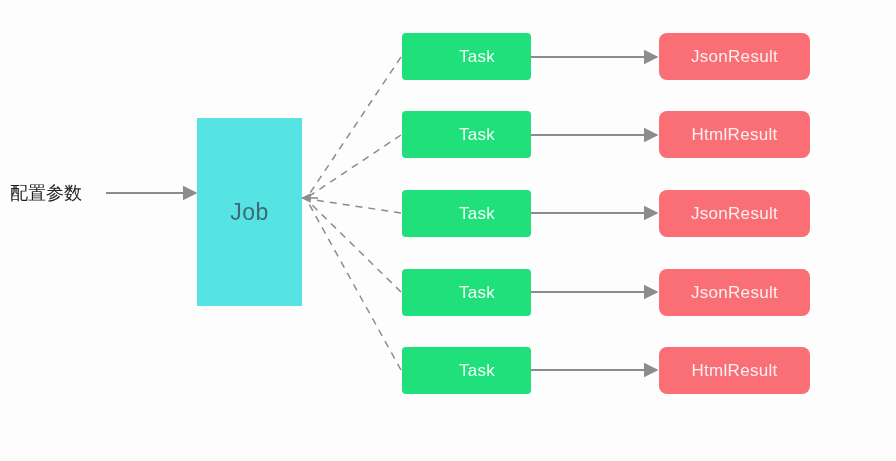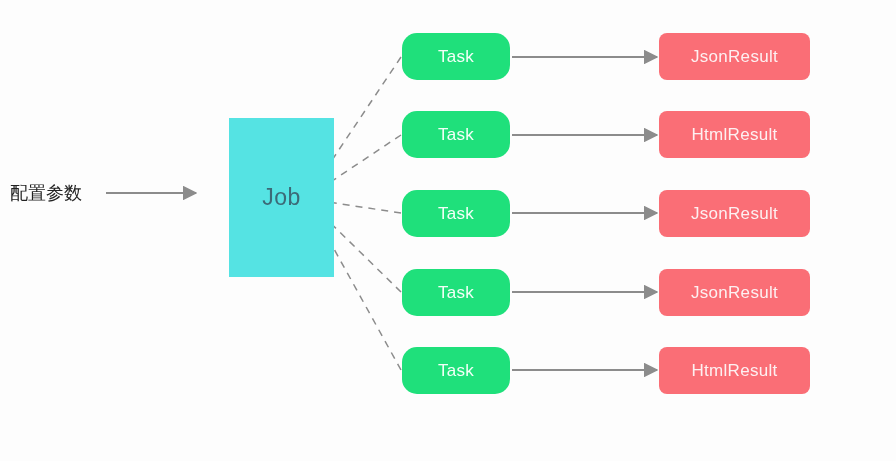--- a/index.html
+++ b/index.html
@@ -42,44 +42,44 @@
     letter-spacing: 0px;
     white-space: nowrap;
   }
 
   
   .job-node {
     position: absolute;
     left: 197px;
     top: 118px;
     width: 105px;
-    height: 159px;
+    height: 188px;
     background: #55e3e3;
     display: flex;
     align-items: center;
     justify-content: center;
-    margin-left: 32px;
   }
   .job-node .node-text {
     font-size: 23px;
     color: #3c6a77;
     letter-spacing: 0.5px;
   }
 
   
   .task-node {
     position: absolute;
     left: 402px;
     width: 108px;
     height: 47px;
     background: #1fe07b;
-    border-radius: 15px;
+    border-radius: 4px;
     display: flex;
     align-items: center;
     justify-content: center;
+    padding-left: 21px;
   }
   .task-node .node-text {
     font-size: 17px;
     color: #f2fff7;
     letter-spacing: 0.3px;
   }
 
   
   .result-node {
     position: absolute;

